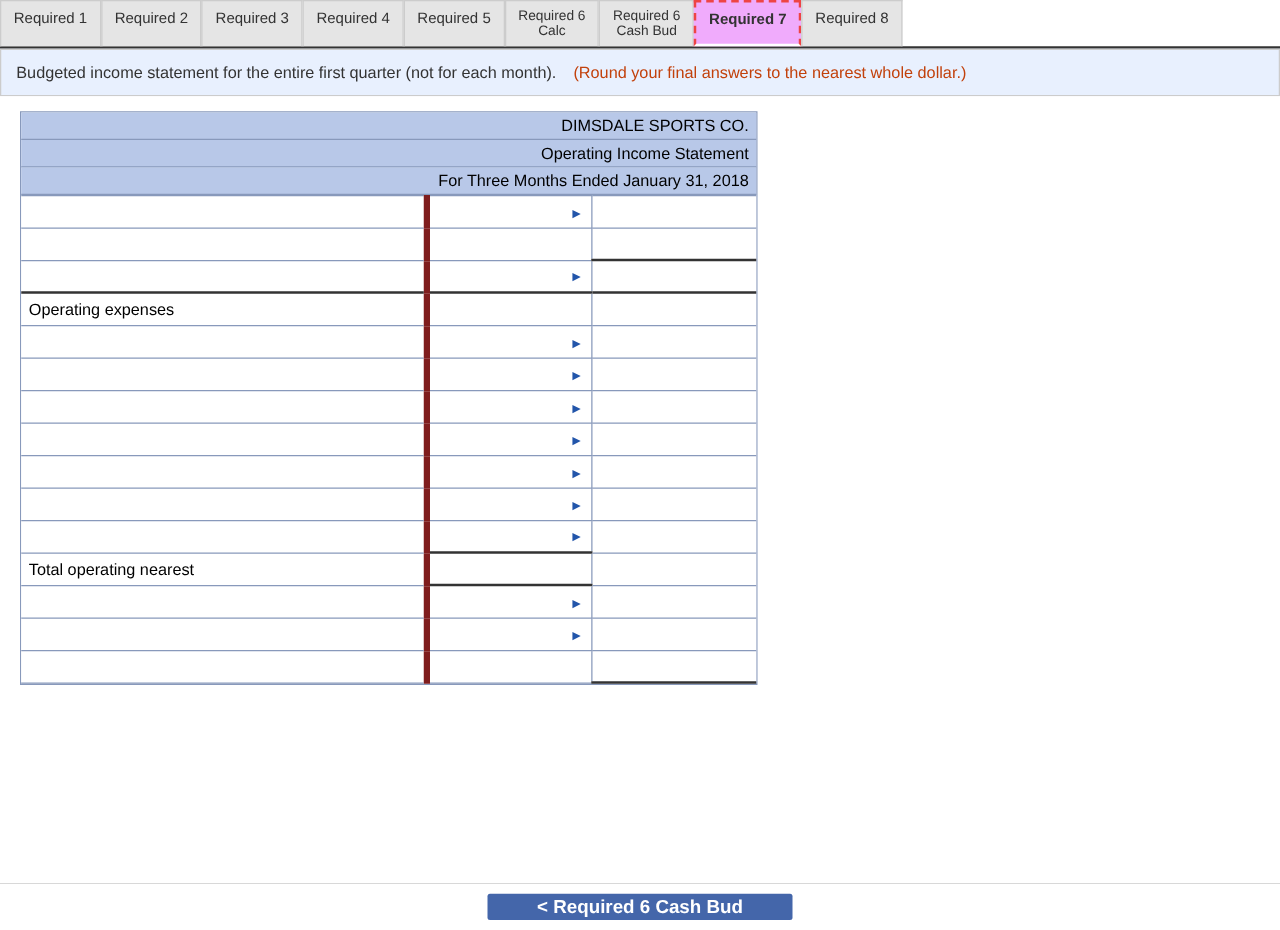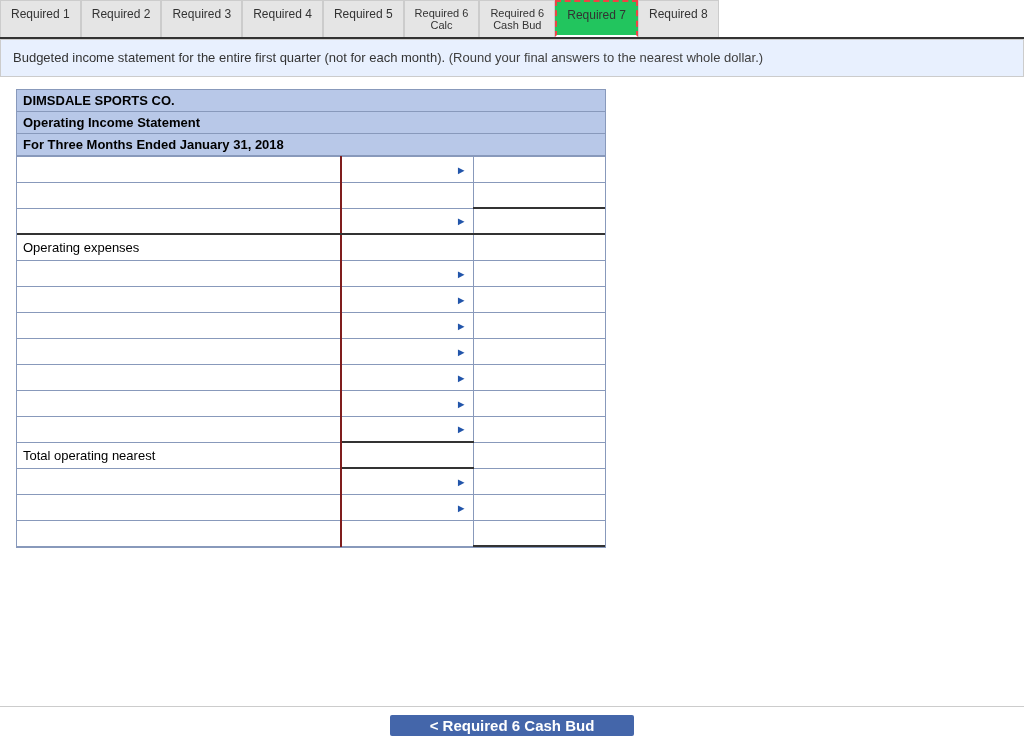--- a/index.html
+++ b/index.html
@@ -26,74 +26,75 @@
       font-size: 12px;
       cursor: pointer;
       white-space: nowrap;
       min-width: 70px;
       background: #e5e5e5;
       color: #333;
     }
     .tab.active {
       border: 2px dashed #e44;
       border-bottom: 2px solid #fff;
-      background: #22c55e;
-      font-weight: normal;
+      background: #f0abfc;
+      font-weight: bold;
     }
 
     
     .instruction-banner {
       background: #e8f0fe;
       border: 1px solid #ccc;
       padding: 8px 12px;
       font-size: 13px;
       color: #333;
       line-height: 1.5;
     }
     .instruction-banner .red-text {
-      color: #404040;
+      color: #c2410c;
+      margin-left: 10px;
     }
 
     
     .main-content {
       padding: 12px 16px;
       background: #fff;
     }
 
     
     .table-container {
       width: 590px;
       border: 1px solid #8899bb;
     }
 
     
     .table-header {
       background: #b8c8e8;
-      text-align: left;
-      font-weight: bold;
+      text-align: right;
+      font-weight: normal;
       font-size: 13px;
       padding: 3px 6px;
       border-bottom: 1px solid #8899bb;
     }
 
     
     .data-table {
       width: 100%;
       border-collapse: collapse;
     }
     .data-table td {
       border: 1px solid #8899bb;
       height: 26px;
       padding: 2px 6px;
       font-size: 13px;
     }
     .data-table td.label-cell {
       width: 320px;
       border-left: none;
-      border-right: 2px solid #7f1d1d;
+      border-right: 5px solid #7f1d1d;
     }
     .data-table td.value-cell {
       width: 130px;
       border-left: none;
       border-right: 1px solid #8899bb;
       text-align: right;
     }
     .data-table td.value-cell2 {
       width: 130px;
       border-left: none;

